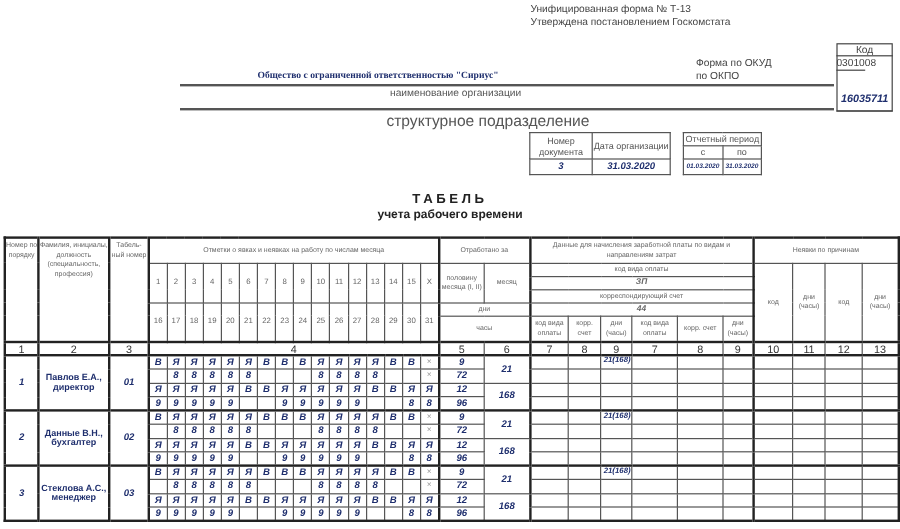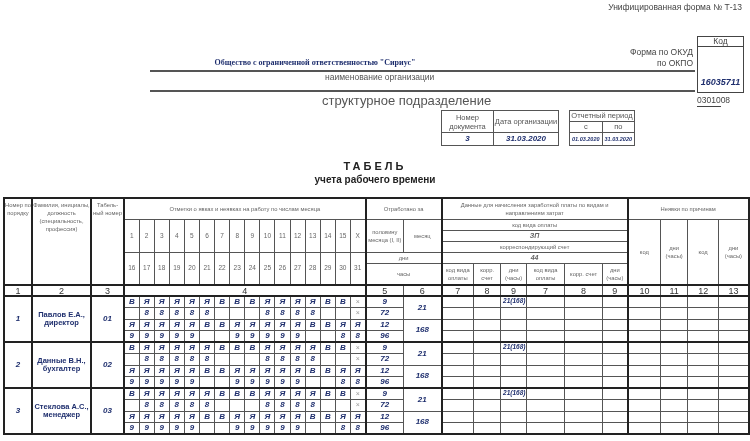--- a/index.html
+++ b/index.html
@@ -1,19 +1,19 @@
 <!DOCTYPE html>
 <html><head>
 <meta charset="utf-8">
 <style>
   * { box-sizing: border-box; margin: 0; padding: 0; }
   html, body { width: 750px; height: 441px; background: #ffffff; overflow: hidden; }
   body { position: relative; font-family: "Liberation Sans", sans-serif; color: #333; font-size: 7px; }
   .abs { position: absolute; }
-  .r { text-align: right; }
+  .r { }
   .c { text-align: center; }
   .hdr-text { font-size: 8.5px; color: #444; line-height: 11px; }
   .blue { color: #1f2f6e; font-style: italic; font-weight: bold; margin-top: 12px; }
   .orgname { color: #1f2f6e; font-weight: bold; font-size: 8px; font-family: Liberation Serif, serif; }
   .hline { position: absolute; height: 1.5px; background: #555; }
   .box { position: absolute; border: 1px solid #444; }
   .small { font-size: 7.5px; color: #555; }
   table.grid { border-collapse: collapse; position: absolute; table-layout: fixed; }
   table.grid td { border: 1px solid #555; text-align: center; vertical-align: middle; padding: 0; overflow: hidden; line-height: 8px; }
   .tbl-head td { font-size: 5.8px; color: #666; }
@@ -26,25 +26,26 @@
   .emp-val { font-size: 8px; color: #1f2f6e; font-style: italic; font-weight: bold; }
   .emp-small { font-size: 6.5px; color: #1f2f6e; font-style: italic; font-weight: bold; text-align: left !important; vertical-align: top !important; padding-left: 2px !important; }
   .title-main { font-size: 11px; font-weight: bold; letter-spacing: 3px; color: #222; }
   .title-sub { font-size: 10px; font-weight: bold; color: #222; }
 </style>
 </head>
 <body>
 
 <div class="abs r hdr-text" style="right:8px; top:2px; width:300px;">
   <div>Унифицированная форма № Т-13</div>
+  <div>Утверждена постановлением Госкомстата</div>
 </div>
 
 <div class="box" style="left:697px; top:36px; width:47px; height:57px;"></div>
 <div class="abs c hdr-text" style="left:697px; top:36px; width:47px; height:11px; border-bottom:1px solid #444;">Код</div>
-<div class="abs c hdr-text" style="left:697px; top:47px; width:24px; height:12px; border-bottom:1px solid #444;margin-top:48px;">0301008</div>
+<div class="abs c hdr-text" style="left:697px; top:47px; width:24px; height:12px; border-bottom:1px solid #444;">0301008</div>
 <div class="abs c blue" style="left:697px; top:59px; width:47px; height:22px; line-height:22px; font-size:9px; border-bottom:1px solid #444;">16035711</div>
 <div class="abs r hdr-text" style="left:580px; top:47px; width:113px;">Форма по ОКУД</div>
 <div class="abs r hdr-text" style="left:580px; top:58px; width:113px;">по ОКПО</div>
 
 <div class="abs c orgname" style="left:150px; top:58px; width:330px;">Общество с ограниченной ответственностью "Сириус"</div>
 <div class="hline" style="left:150px; top:70px; width:545px;"></div>
 <div class="abs small" style="left:325px; top:72px; font-size:8.5px;">наименование организации</div>
 <div class="hline" style="left:150px; top:90px; width:545px;"></div>
 <div class="abs small" style="left:322px; top:93px; font-size:13px;">структурное подразделение</div>
 

